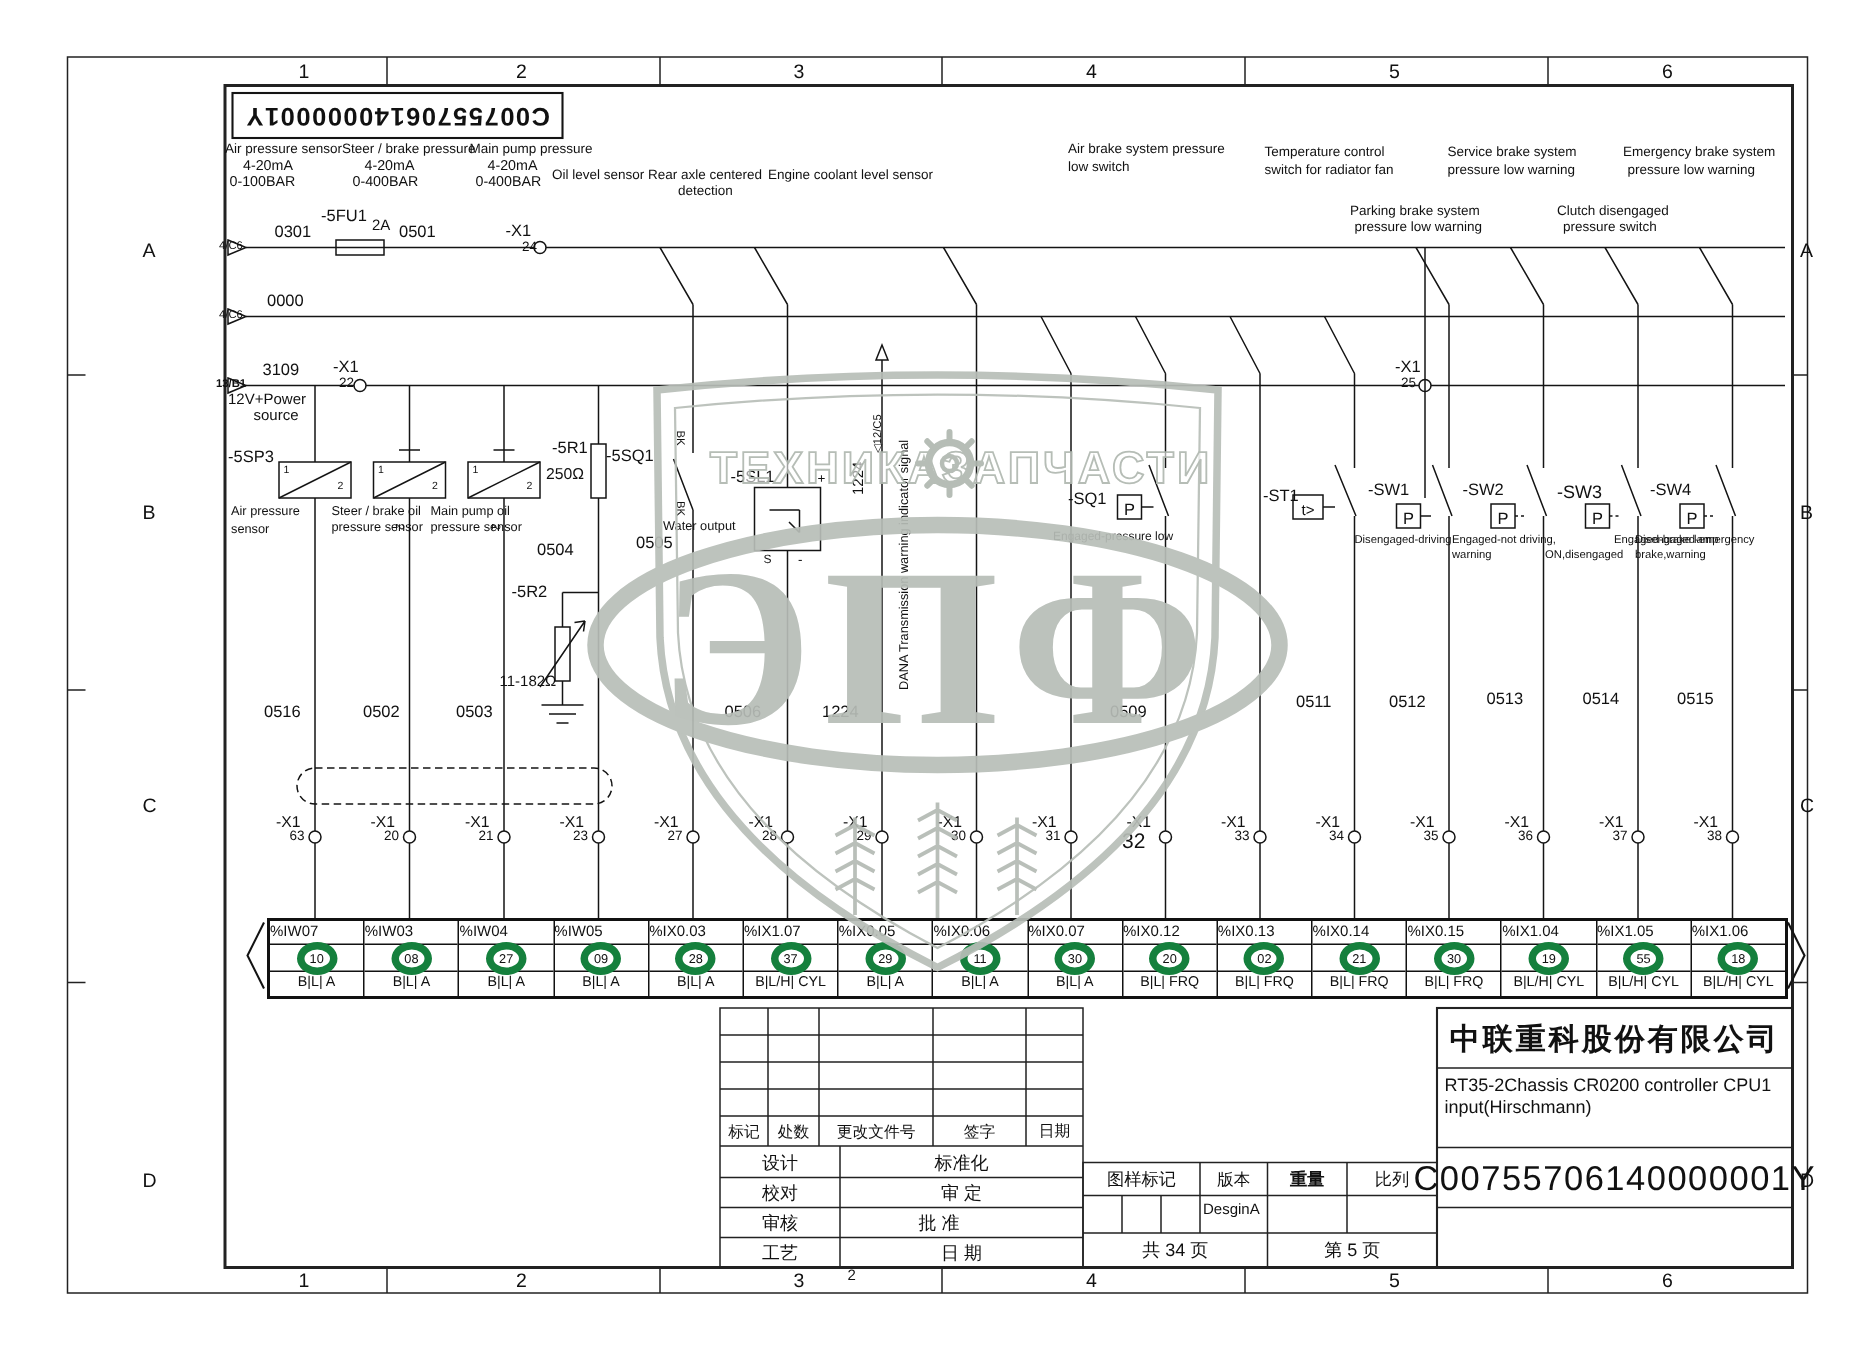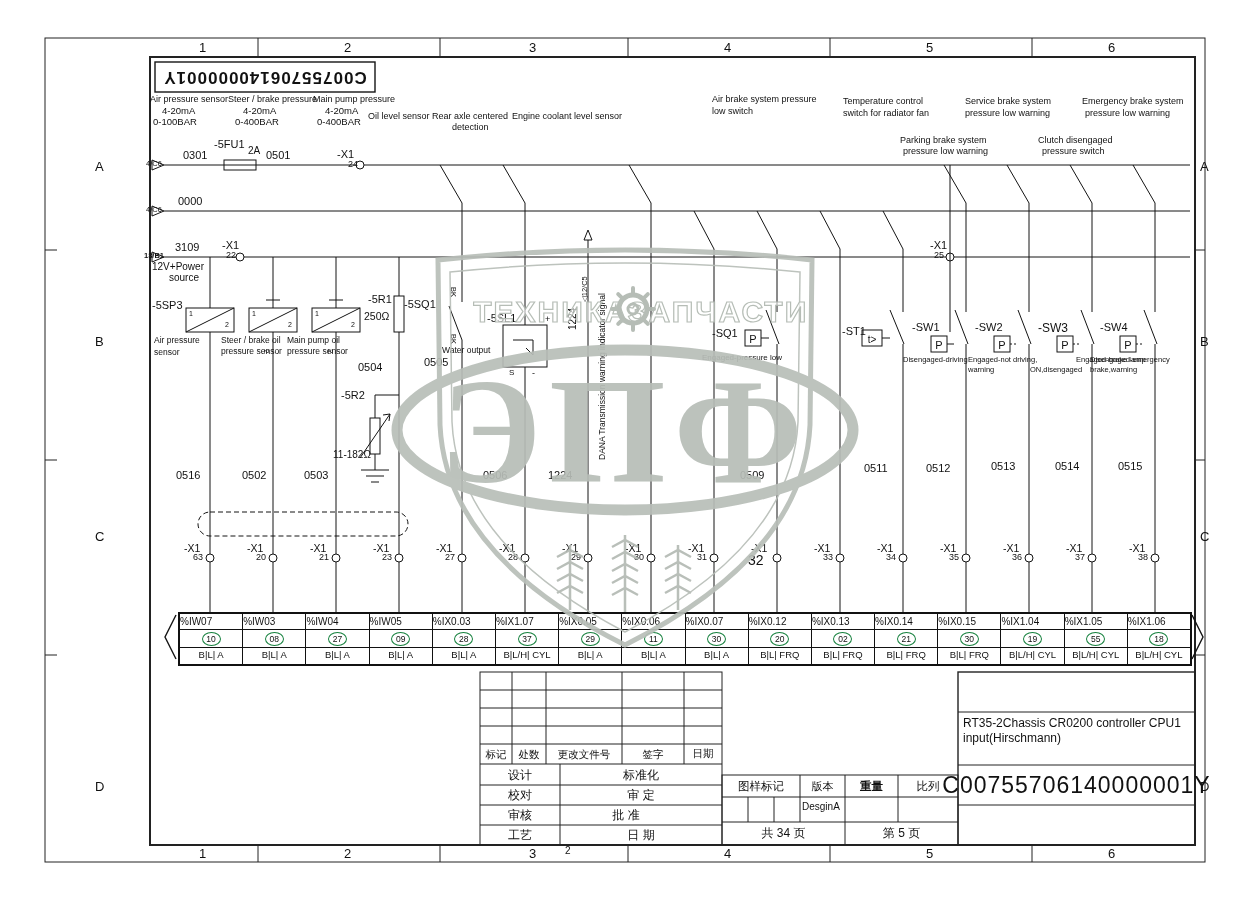--- a/index.html
+++ b/index.html
@@ -10,21 +10,21 @@
   .lab{position:absolute;white-space:nowrap;line-height:1.06;color:#111;transform-origin:0 0;}
   .ctr{position:absolute;display:flex;align-items:center;justify-content:center;white-space:nowrap;}
   .lft{position:absolute;white-space:nowrap;}
   #labels,#terminals,#framelabels,#tblock{position:absolute;left:0;top:0;width:1248px;height:901px;pointer-events:none;}
   
   .plc{position:absolute;left:178px;top:612px;width:1010px;height:50px;border:2px solid #111;display:flex;background:transparent;}
   .plc-col{flex:1;border-right:1px solid #111;display:flex;flex-direction:column;min-width:0;}
   .plc-col:last-child{border-right:none;}
   .plc-addr{height:15px;font-size:10px;text-align:left;border-bottom:1px solid #111;line-height:15px;}
   .plc-pin{height:17px;display:flex;align-items:center;justify-content:center;border-bottom:1px solid #111;}
-  .pin-circle{display:inline-block;min-width:15px;height:12px;border:1px solid #15803d;border-radius:50%;font-size:8.5px;line-height:12px;text-align:center;padding:0 1px;}
+  .pin-circle{display:inline-block;min-width:15px;height:12px;border:5px solid #15803d;border-radius:50%;font-size:8.5px;line-height:12px;text-align:center;padding:0 1px;}
   .plc-type{flex:1;font-size:9.5px;text-align:center;line-height:14px;white-space:nowrap;overflow:hidden;}
   
   .tb-company{font-weight:bold;font-size:20px;letter-spacing:2px;}
   .tb-number{font-size:23px;letter-spacing:1px;}
   .tb-mirror{font-weight:bold;font-size:17px;letter-spacing:1px;transform:rotate(180deg);}
   .tb-small{font-size:12px;}
   .wm{pointer-events:none;}
 </style>
 </head>
 <body>
@@ -454,20 +454,21 @@
       <span class="lab" style="left: 95px; top: 335px; font-size: 13px;">B</span>
       <span class="lab" style="left: 1200px; top: 335px; font-size: 13px;">B</span>
       <span class="lab" style="left: 95px; top: 530px; font-size: 13px;">C</span>
       <span class="lab" style="left: 1200px; top: 530px; font-size: 13px;">C</span>
       <span class="lab" style="left: 95px; top: 780px; font-size: 13px;">D</span>
       <span class="lab" style="left: 1200px; top: 780px; font-size: 13px;">D</span>
     </div>
 
 <div id="tblock">
   <div class="ctr tb-mirror" style="left:155px;top:62px;width:220px;height:30px;">C00755706140000001Y</div>
+  <div class="ctr tb-company" style="left:958px;top:672px;width:237px;height:40px;">中联重科股份有限公司</div>
   <div class="lft tb-small" style="left:963px;top:716px;">RT35-2Chassis CR0200 controller CPU1</div>
   <div class="lft tb-small" style="left:963px;top:731px;">input(Hirschmann)</div>
   <div class="ctr tb-number" style="left:958px;top:765px;width:237px;height:40px;">C00755706140000001Y</div>
   <div class="ctr" style="left:722px;top:775px;width:78px;height:22px;font-size:11.5px;">图样标记</div>
   <div class="ctr" style="left:800px;top:775px;width:45px;height:22px;font-size:11px;">版本</div>
   <div class="ctr" style="left:845px;top:775px;width:53px;height:22px;font-size:11.5px;font-weight:bold;">重量</div>
   <div class="ctr" style="left:898px;top:775px;width:60px;height:22px;font-size:11.5px;">比列</div>
   <div class="lft" style="left:802px;top:801px;font-size:10px;">DesginA</div>
   <div class="ctr" style="left:722px;top:822px;width:123px;height:23px;font-size:12px;">共 34 页</div>
   <div class="ctr" style="left:845px;top:822px;width:113px;height:23px;font-size:12px;">第 5 页</div>

